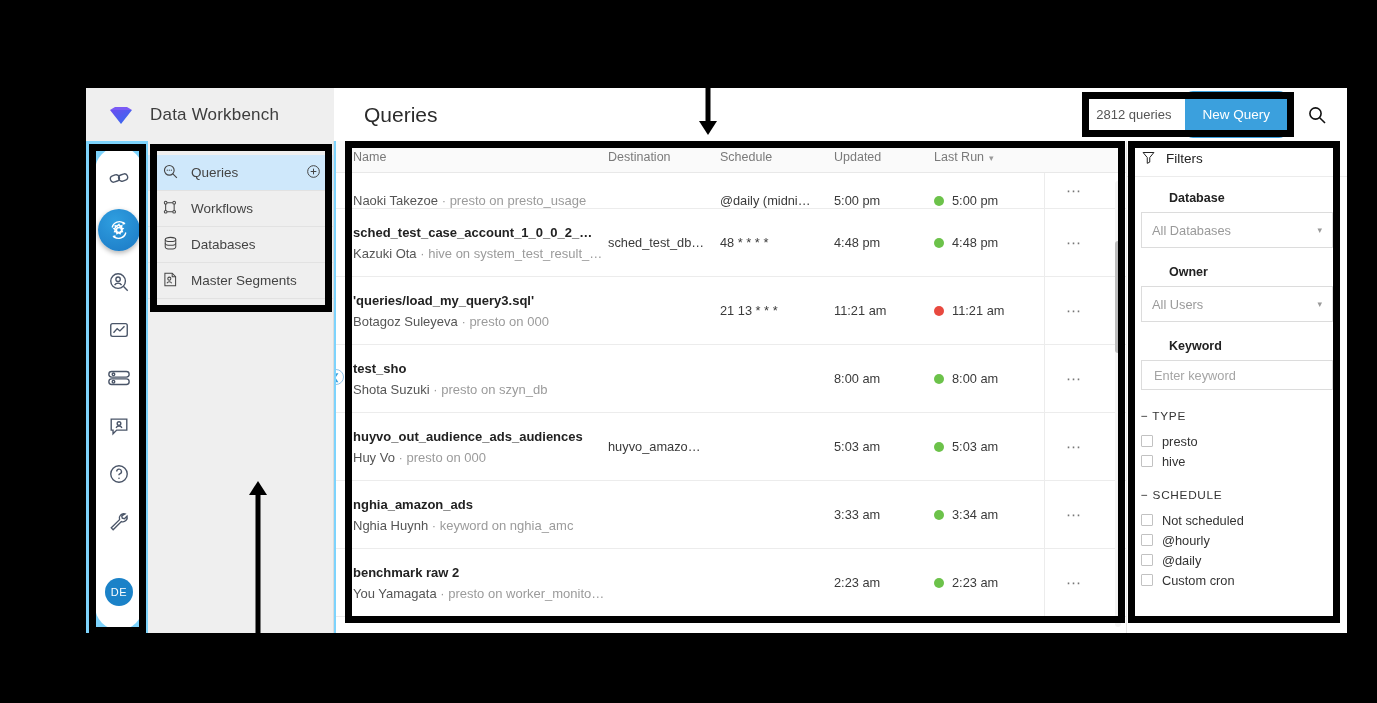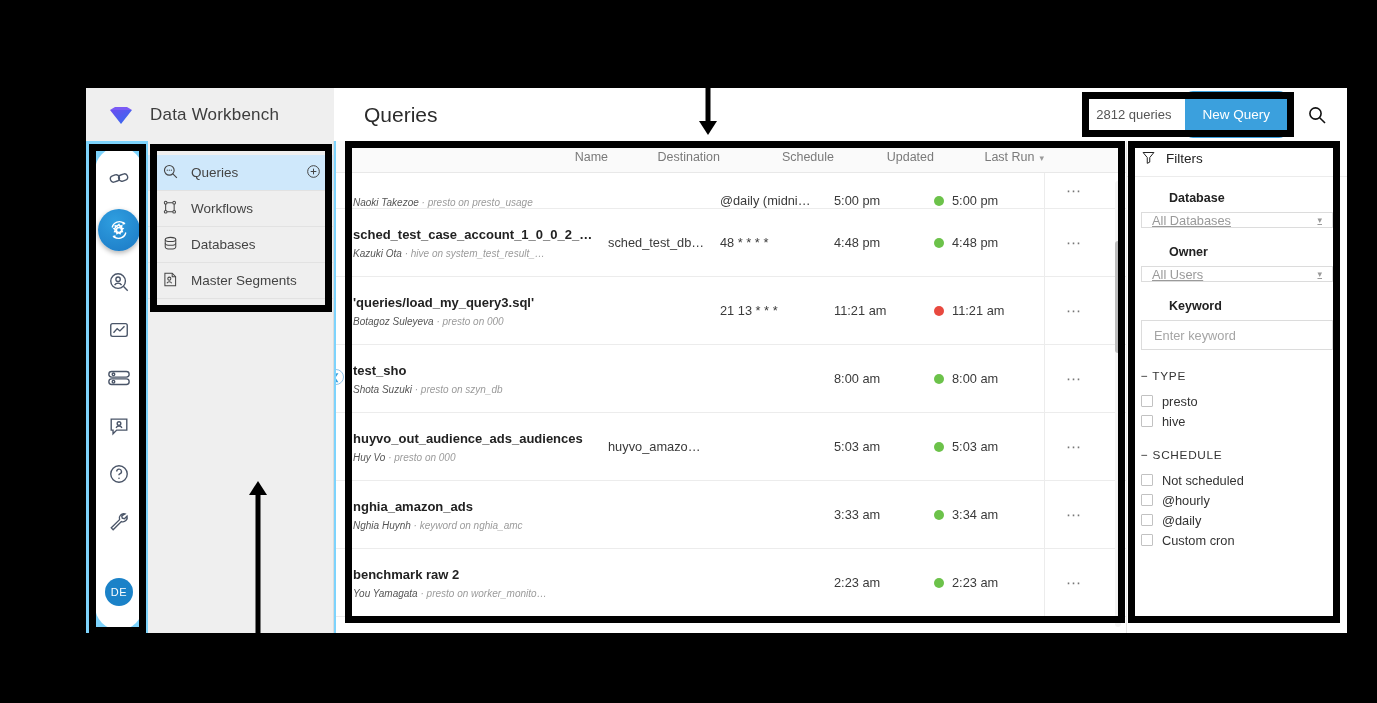--- a/index.html
+++ b/index.html
@@ -64,54 +64,54 @@
 
   
   .collapse-handle {
     position:absolute; left:-8px; top:228px; width:16px; height:16px; border-radius:50%;
     background:#fff; border:1px solid #8ec3ea; display:flex; align-items:center; justify-content:center;
     font-size:9px; color:#3ba0dd; cursor:pointer; z-index:5;
   }
 
   
   .tablearea { position:absolute; left:250px; top:53px; right:221px; bottom:0; background:#fff; overflow:hidden; }
-  .thead { display:flex; align-items:center; height:32px; background:#fafafa; border-bottom:1px solid #e8e8e8;text-align:right; }
+  .thead { display:flex; align-items:center; height:32px; background:#fafafa; border-bottom:1px solid #e8e8e8; }
   .th { font-size:12.5px; color:#7a7a7a; }
   .c-name { width:272px; padding-left:17px; }
   .c-dest { width:112px; }
   .c-sched { width:114px; }
   .c-upd   { width:100px; }
   .c-last  { width:110px; }
   .c-menu  { width:60px; text-align:center; }
   .sortcar { font-size:9px; color:#9a9a9a; margin-left:5px; }
 
   .tbody { position:absolute; left:0; right:0; top:32px; bottom:0; overflow:hidden; }
   .trow { display:flex; align-items:center; height:68px; border-bottom:1px solid #ececec; background:#fff; }
   .trow.clipped { height:36px; align-items:flex-end; }
   .cell { font-size:12.8px; color:#3a3a3a; }
   .q-name { font-size:13px; font-weight:bold; color:#222; margin-bottom:6px; }
-  .q-sub { font-size:10px; color:#555;font-style:italic; }
+  .q-sub { font-size:13px; color:#555; }
   .q-sub .muted { color:#9b9b9b; }
   .dot { display:inline-block; width:10px; height:10px; border-radius:50%; margin-right:8px; vertical-align:-1px; }
   .kebab { color:#777; letter-spacing:2px; font-size:15px; cursor:pointer; }
   .menucell { width:60px; text-align:center; border-left:1px solid #ececec; height:100%;
               display:flex; align-items:center; justify-content:center;}
 
   
   .tscroll { position:absolute; right:5px; top:100px; width:6px; height:112px; background:#bdbdbd; border-radius:3px; cursor:pointer;}
   .tscroll-track { position:absolute; right:5px; top:40px; width:6px; bottom:6px; background:#f4f4f4; border-radius:3px;}
 
   
   .filters { position:absolute; right:0; top:53px; width:221px; bottom:0; background:#fff; border-left:1px solid #e6e6e6; }
   .filters-head { height:36px; display:flex; align-items:center; gap:10px; padding-left:14px;
                   border-bottom:1px solid #ececec; font-size:13.5px; color:#222; }
   .filters-body { padding:14px 14px 0 14px; }
   .f-label { font-size:12.5px; font-weight:bold; color:#222; margin-bottom:7px;margin-left:28px; }
-  .f-select { height:16px; border:1px solid #dcdcdc; display:flex; align-items:center; padding:0 10px;
-              font-size:12.8px; color:#9a9a9a; justify-content:space-between; cursor:pointer; margin-bottom:17px;text-decoration:underline; }
+  .f-select { height:36px; border:1px solid #dcdcdc; display:flex; align-items:center; padding:0 10px;
+              font-size:12.8px; color:#9a9a9a; justify-content:space-between; cursor:pointer; margin-bottom:17px; }
   .f-input { height:30px; border:1px solid #dcdcdc; display:flex; align-items:center; padding:0 10px; margin-bottom:19px; }
   .f-input input { border:none; outline:none; width:100%; font-size:12.8px; color:#333;
                    font-family:"Liberation Sans", sans-serif; background:transparent; }
   .f-input input::placeholder { color:#a5a5a5; }
   .f-group-title { font-size:11.8px; color:#333; letter-spacing:.7px; margin-bottom:9px; cursor:pointer; }
   .f-check { display:flex; align-items:center; gap:9px; height:18px; margin-bottom:2px; font-size:12.8px; color:#333; cursor:pointer;}
   .cb { width:12px; height:12px; border:1px solid #c2c2c2; background:#fff; border-radius:1px; }
   .f-space { height:16px; }
 
   

